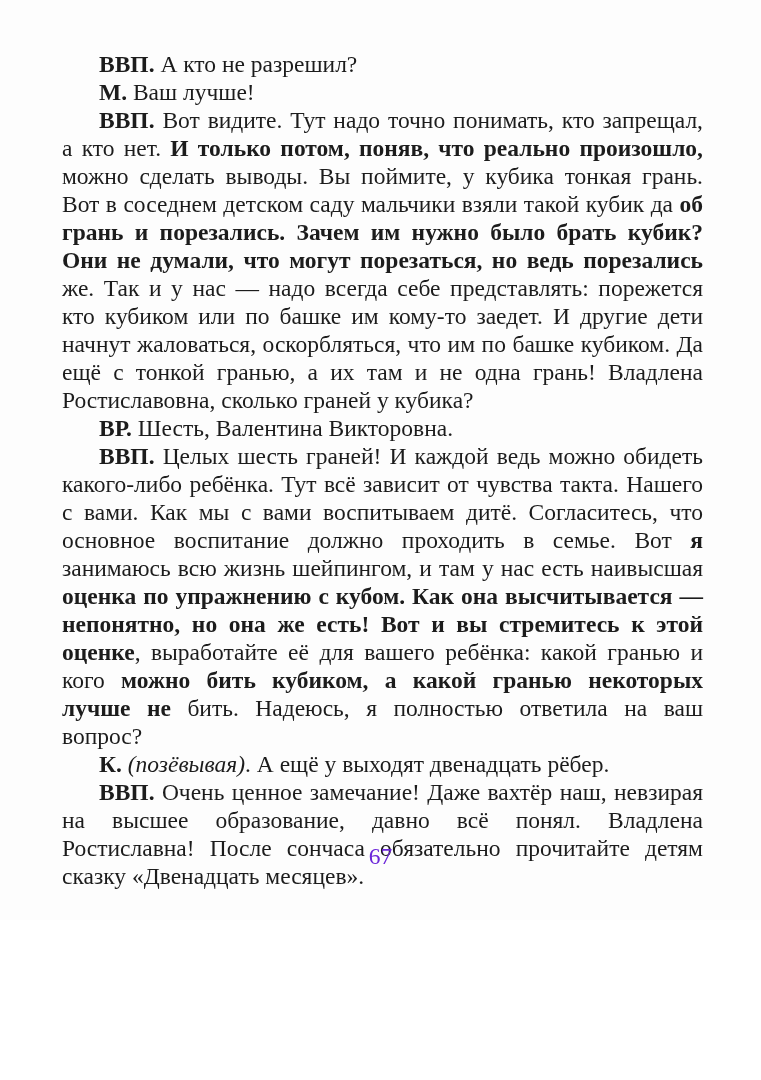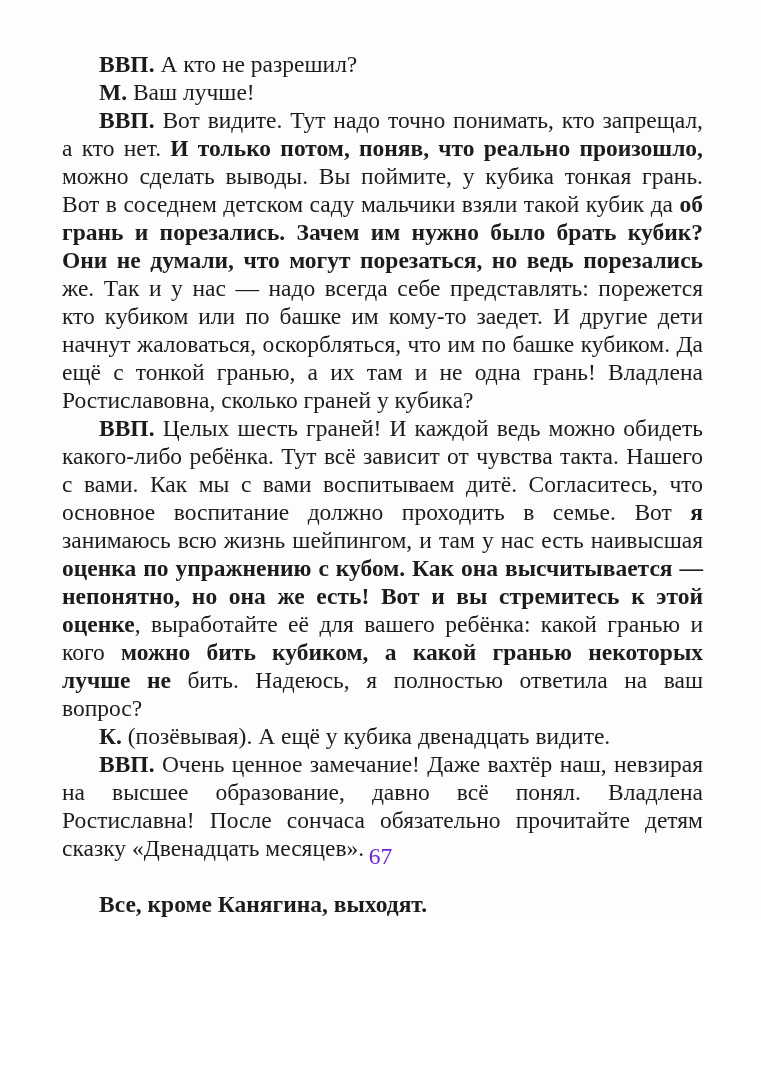--- a/index.html
+++ b/index.html
@@ -28,39 +28,40 @@
     margin: 0;
     text-align: justify;
     text-indent: 37px;
   }
   .text-block p.stage {
     margin-top: 28px;
     margin-bottom: 22px;
     text-align: left;
   }
   .run-b { font-weight: bold; }
-  .run-i { }
+  .run-i { font-style: italic; }
   .page-number {
     position: absolute;
     bottom: 50px;
     left: 0;
     width: 100%;
     text-align: center;
     font-size: 23.5px;
     font-family: "Liberation Serif", "DejaVu Serif", serif;
     color: #6d28d9;
   }
 </style>
 </head>
 <body>
 
 <div class="page">
   <div class="text-block" id="text-block">
       <p class="dialogue"><span class="run-b">ВВП.</span><span> А кто не разрешил?</span></p>
       <p class="dialogue"><span class="run-b">М.</span><span> Ваш лучше!</span></p>
       <p class="dialogue"><span class="run-b">ВВП.</span><span> Вот видите. Тут надо точно понимать, кто запрещал, а кто нет. </span><span class="run-b">И только потом, поняв, что реально произошло,</span><span> можно сделать выводы. Вы поймите, у кубика тонкая грань. Вот в соседнем детском саду мальчики взяли такой кубик да </span><span class="run-b">об грань и порезались. Зачем им нужно было брать кубик? Они не думали, что могут порезаться, но ведь порезались</span><span> же. Так и у нас — надо всегда себе представлять: порежется кто кубиком или по башке им кому-то заедет. И другие дети начнут жаловаться, оскорбляться, что им по башке кубиком. Да ещё с тонкой гранью, а их там и не одна грань! Владлена Ростиславовна, сколько граней у кубика?</span></p>
+      <p class="dialogue"><span class="run-b">ВР.</span><span> Шесть, Валентина Викторовна.</span></p>
       <p class="dialogue"><span class="run-b">ВВП.</span><span> Целых шесть граней! И каждой ведь можно обидеть какого-либо ребёнка. Тут всё зависит от чувства такта. Нашего с вами. Как мы с вами воспитываем дитё. Согласитесь, что основное воспитание должно проходить в семье. Вот </span><span class="run-b">я</span><span> занимаюсь всю жизнь шейпингом, и там у нас есть наивысшая </span><span class="run-b">оценка по упражнению с кубом. Как она высчитывается — непонятно, но она же есть! Вот и вы стремитесь к этой оценке</span><span>, выработайте её для вашего ребёнка: какой гранью и кого </span><span class="run-b">можно бить кубиком, а какой гранью некоторых лучше не</span><span> бить. Надеюсь, я полностью ответила на ваш вопрос?</span></p>
-      <p class="dialogue"><span class="run-b">К.</span><span> </span><span class="run-i">(позёвывая)</span><span>. А ещё у кубика двенадцать видите.</span></p>
+      <p class="dialogue"><span class="run-b">К.</span><span> </span><span class="run-i">(позёвывая)</span><span>. А ещё у выходят двенадцать рёбер.</span></p>
       <p class="dialogue"><span class="run-b">ВВП.</span><span> Очень ценное замечание! Даже вахтёр наш, невзирая на высшее образование, давно всё понял. Владлена Ростиславна! После сончаса обязательно прочитайте детям сказку «Двенадцать месяцев».</span></p>
       <p class="stage"><span class="run-b run-i">Все, кроме Канягина, выходят.</span></p>
     </div>
   <div class="page-number">67</div>
 </div>
 
 </body></html>

